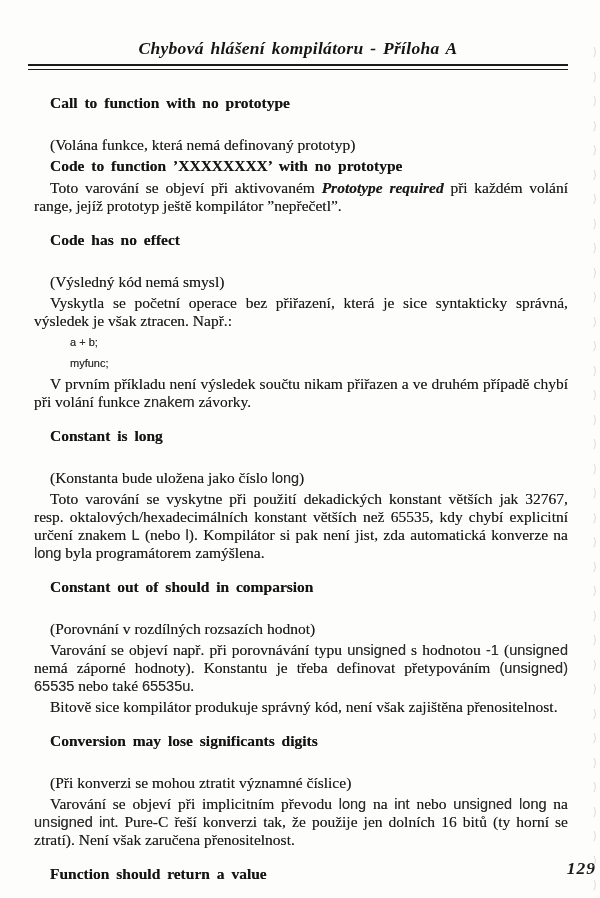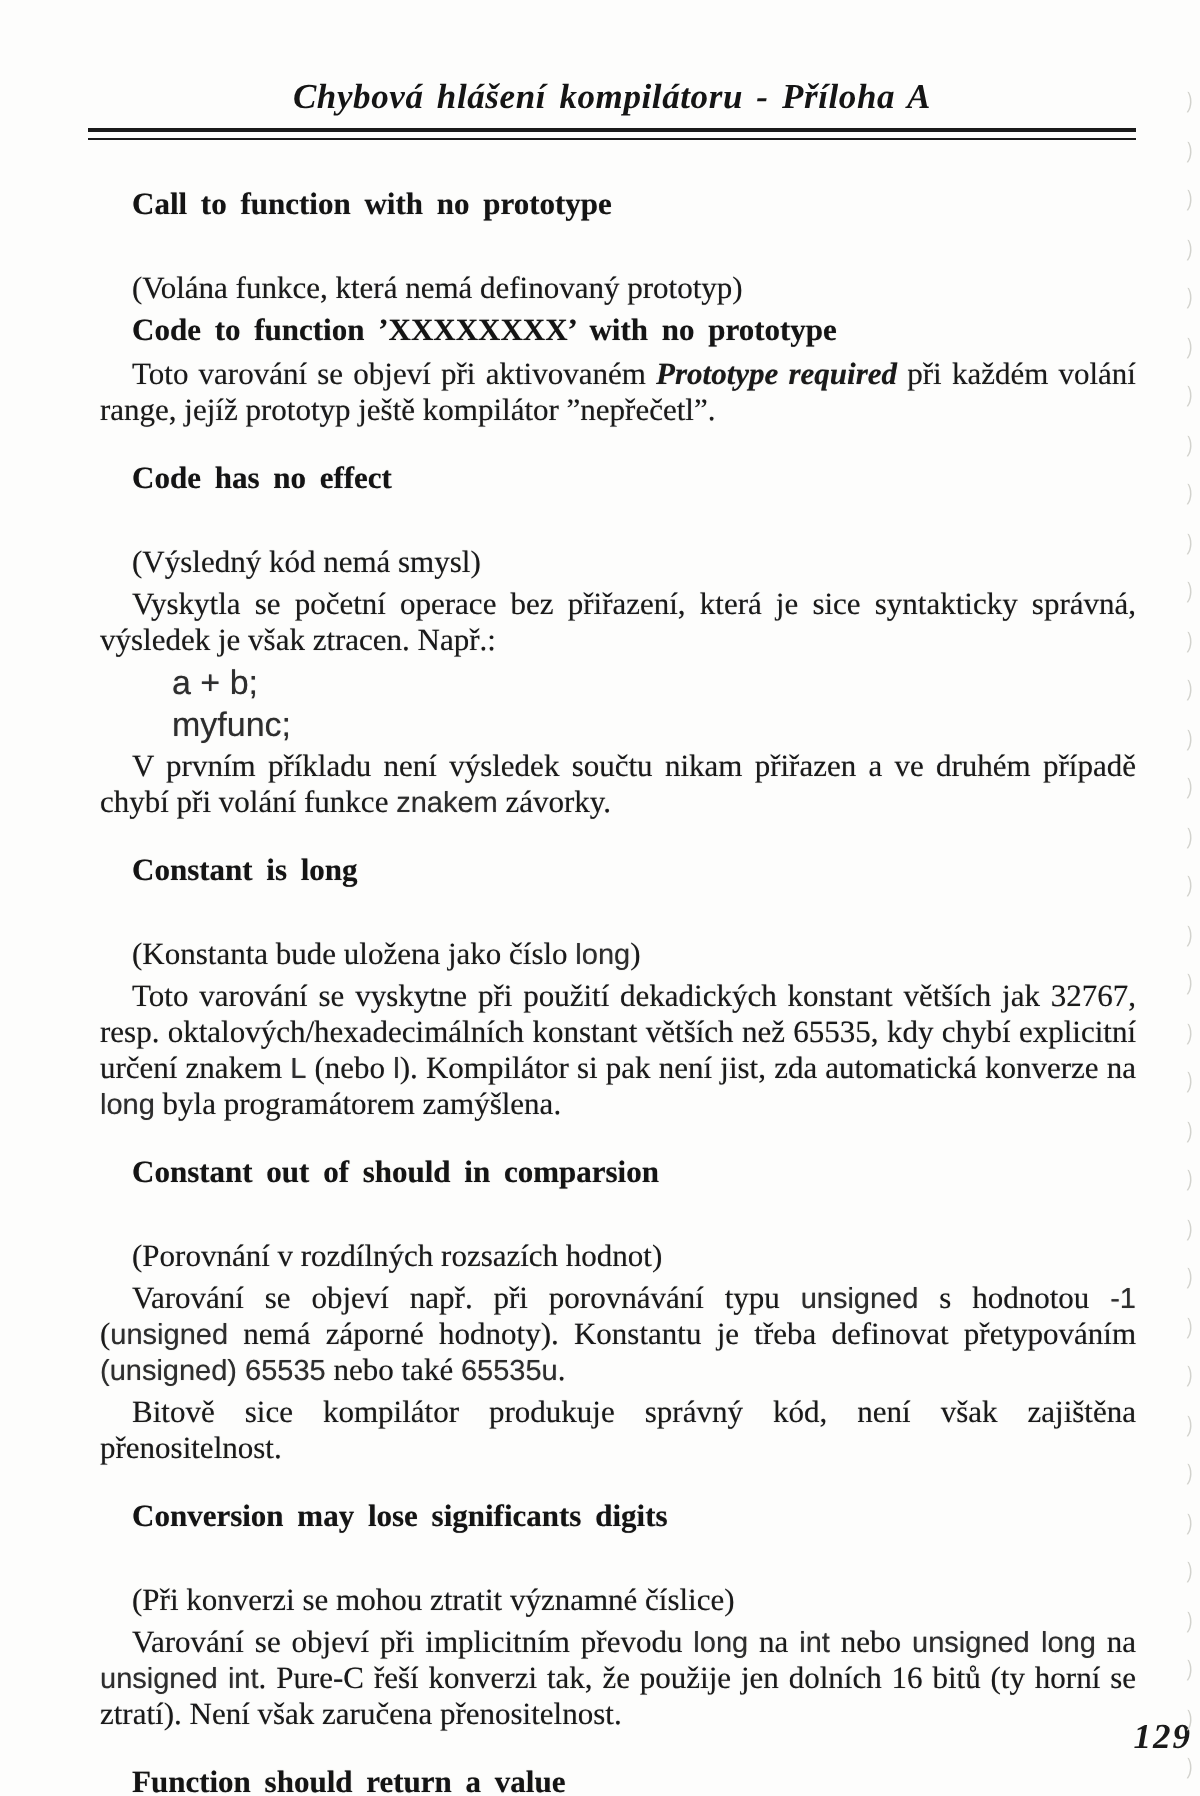--- a/index.html
+++ b/index.html
@@ -7,21 +7,21 @@
   body {
     background: #fdfdfc;
     color: #1a1a1a;
     font-family: "Liberation Serif", serif;
     overflow: hidden;
   }
   .page {
     position: relative;
     width: 600px;
     height: 898px;
-    padding: 38px 32px 0 44px;
+    padding: 38px 32px 0 28px;
   }
   
   .page-title {
     text-align: center;
     font-style: italic;
     font-weight: bold;
     font-size: 17.5px;
     line-height: 21px;
     letter-spacing: 0.3px;
     word-spacing: 2px;
@@ -48,21 +48,21 @@
     margin-left: 16px;
     margin-bottom: 4px;
     word-spacing: 3px;
     color: #141414;
   }
   .translation { margin-left: 16px; margin-top: 24px; }
   .para { text-align: justify; text-indent: 16px; }
   .codeline {
     margin-left: 36px;
     font-family: "Liberation Sans", sans-serif;
-    font-size: 17px;
+    font-size: 11px;
     color: #2e2e2e;
   }
   .run-code {
     font-family: "Liberation Sans", sans-serif;
     font-size: 14.5px;
     color: #2e2e2e;
   }
   .run-i { font-style: italic; font-weight: 600; }
   
   .footer {

